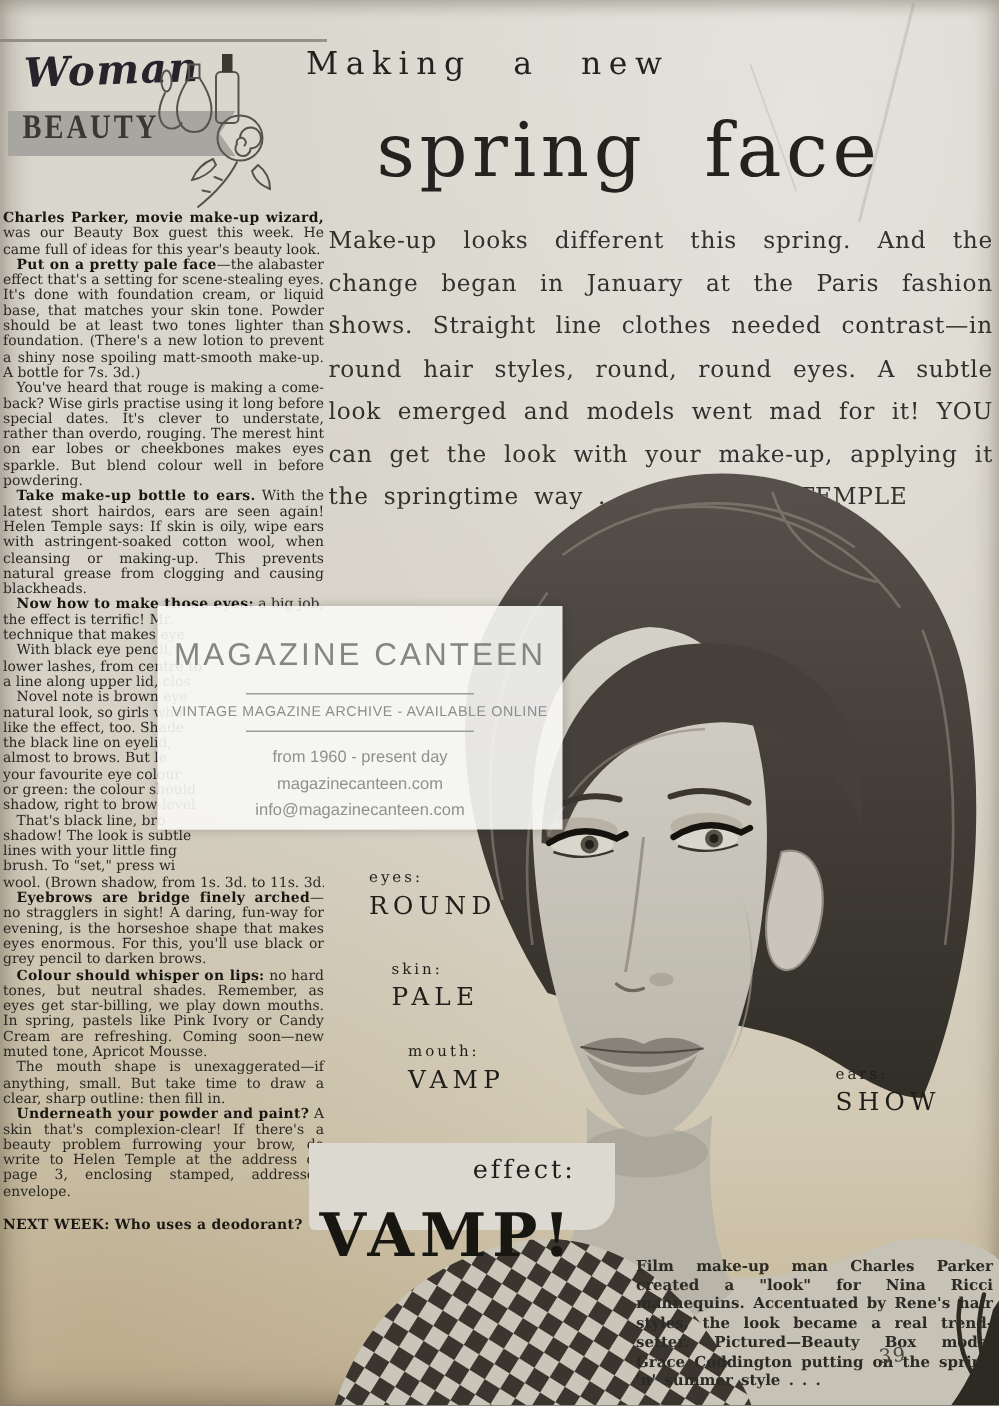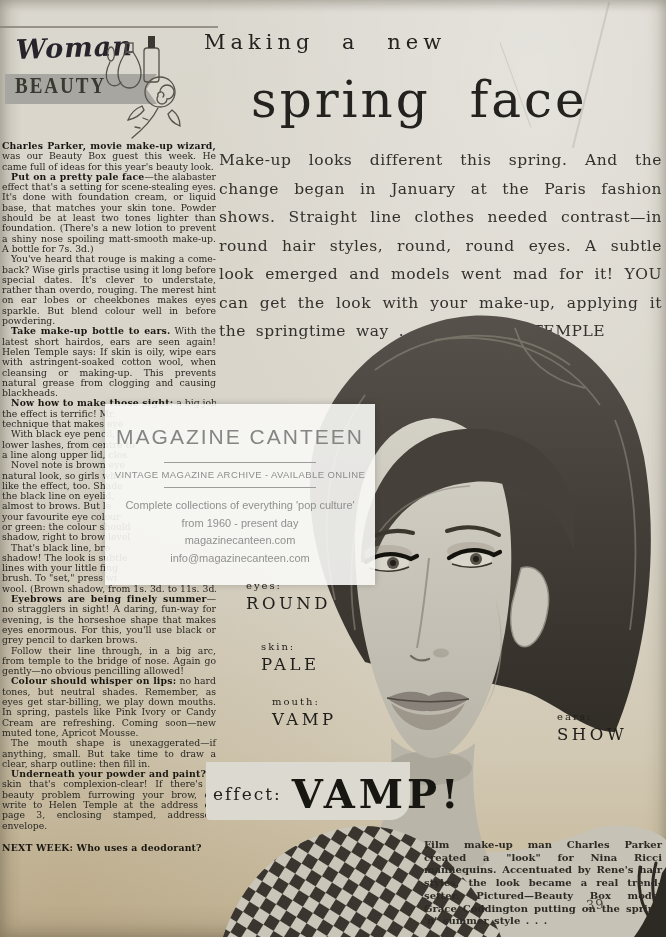--- a/index.html
+++ b/index.html
@@ -35,37 +35,37 @@
   .col-para{margin:0;}
   .col-line{white-space:nowrap;overflow:hidden;}
   .ind{text-indent:9px;}
   .gap{margin-top:12px;}
   .column b{color:#191712;letter-spacing:.2px;}
 
   
   .photo{position:absolute;left:215px;top:300px;width:451px;height:637px;}
 
   
-  .watermark{position:absolute;left:105px;top:404px;width:270px;height:181px;background:rgba(248,248,246,0.90);box-shadow:0 0 7px rgba(0,0,0,0.20);font-family:"Liberation Sans",sans-serif;color:#8f8f8f;text-align:center;}
+  .watermark{position:absolute;left:105px;top:404px;width:270px;height:149px;background:rgba(248,248,246,0.90);box-shadow:0 0 7px rgba(0,0,0,0.20);font-family:"Liberation Sans",sans-serif;color:#8f8f8f;text-align:center;}
   .wm-title{margin-top:21px;font-size:21px;letter-spacing:2px;color:#858585;font-weight:400;}
   .wm-rule{width:152px;height:1px;background:#9c9c9c;margin:13px auto 6px auto;}
   .wm-rule2{margin:7px auto 9px auto;}
   .wm-sub{font-size:9.5px;letter-spacing:.4px;color:#8d8d8d;}
   .wm-line{font-size:11px;line-height:17.5px;color:#909090;}
 
   
   .label{position:absolute;color:#1f1e1a;}
   .label .k{display:block;font-size:10px;letter-spacing:2px;}
   .label .v{display:block;font-size:16.5px;letter-spacing:3.5px;margin-top:3px;}
   .lab-eyes{left:246px;top:580px;}
   .lab-skin{left:261px;top:641px;}
   .lab-mouth{left:272px;top:696px;}
   .lab-ears{left:557px;top:711px;}
   .effect-patch{position:absolute;left:206px;top:762px;width:204px;height:58px;background:#dcd9d0;border-radius:0 0 20px 4px;}
-  .lab-effect{left:213px;top:770px;display:flex;align-items:center;gap:10px;}
+  .lab-effect{left:213px;top:770px;display:flex;align-items:flex-end;gap:10px;flex-direction:column;}
   .lab-effect .ek{font-size:17px;letter-spacing:2px;}
   .lab-effect .ev{font-size:40px;font-weight:bold;letter-spacing:4px;color:#171611;}
 
   
   .caption{position:absolute;left:424px;top:839px;width:238px;margin:0;font-size:10px;line-height:12.7px;font-weight:bold;text-align:justify;word-spacing:2px;color:#2c2a24;}
   .page-num{position:absolute;left:586px;top:897px;font-size:13px;letter-spacing:1px;color:#4a473f;transform:rotate(-5deg);}
   .corner-leaf{position:absolute;right:0;bottom:0;width:46px;height:80px;}
 </style>
 </head>
 <body>
@@ -100,41 +100,40 @@
   <div class="title1">Making a new</div>
   <div class="title2">spring face</div>
 
   <p class="intro"><span>Make-up looks different this spring.  And the change began in January at the Paris fashion shows.  Straight line clothes needed contrast—in round hair styles, round, round eyes.  A subtle look emerged and models went mad for it!  YOU can get the look with your make-up, applying it the springtime way . . . .</span>  <span>HELEN TEMPLE</span></p>
 
   <div class="column">
       <p class="col-para"><b>Charles Parker, movie make-up wizard,</b> was our Beauty Box guest this week.  He came full of ideas for this year's beauty look.</p>
       <p class="col-para ind"><b>Put on a pretty pale face</b>—the alabaster effect that's a setting for scene-stealing eyes. It's done with foundation cream, or liquid base, that matches your skin tone.  Powder should be at least two tones lighter than foundation.  (There's a new lotion to prevent a shiny nose spoiling matt-smooth make-up. A bottle for 7s. 3d.)</p>
       <p class="col-para ind">You've heard that rouge is making a come-back?  Wise girls practise using it long before special dates.  It's clever to understate, rather than overdo, rouging.  The merest hint on ear lobes or cheekbones makes eyes sparkle. But blend colour well in before powdering.</p>
       <p class="col-para ind"><b>Take make-up bottle to ears.</b>  With the latest short hairdos, ears are seen again! Helen Temple says: If skin is oily, wipe ears with astringent-soaked cotton wool, when cleansing or making-up.  This prevents natural grease from clogging and causing blackheads.</p>
-      <div class="col-line ind"><b>Now how to make those sight:</b> a big job, but</div>
+      <div class="col-line ind"><b>Now how to make those eyes:</b> a big job, but</div>
       <div class="col-line">the effect is terrific!  Mr.</div>
       <div class="col-line">technique that makes eye</div>
       <div class="col-line ind">With black eye pencil,</div>
       <div class="col-line">lower lashes, from centre to</div>
       <div class="col-line">a line along upper lid, clos</div>
       <div class="col-line ind">Novel note is brown eye</div>
       <div class="col-line">natural look, so girls who</div>
       <div class="col-line">like the effect, too.  Shade</div>
       <div class="col-line">the black line on eyelid,</div>
       <div class="col-line">almost to brows.  But le</div>
       <div class="col-line">your favourite eye colour</div>
       <div class="col-line">or green: the colour should</div>
       <div class="col-line">shadow, right to brow-level</div>
       <div class="col-line ind">That's black line, bro</div>
       <div class="col-line">shadow!  The look is subtle</div>
       <div class="col-line">lines with your little fing</div>
       <div class="col-line">brush.  To "set," press wi</div>
       <div class="col-line">wool.  (Brown shadow, from 1s. 3d. to 11s. 3d.)</div>
-      <p class="col-para ind"><b>Eyebrows are being finely summer</b>—no stragglers in sight!  A daring, fun-way for evening, is the horseshoe shape that makes eyes enormous.  For this, you'll use black or grey pencil to darken brows.</p>
-      <p class="col-para ind">Follow their line through, in a big arc, from temple to the bridge of nose.  Again go gently—no obvious pencilling allowed!</p>
+      <p class="col-para ind"><b>Eyebrows are bridge finely arched</b>—no stragglers in sight!  A daring, fun-way for evening, is the horseshoe shape that makes eyes enormous.  For this, you'll use black or grey pencil to darken brows.</p>
       <p class="col-para ind"><b>Colour should whisper on lips:</b> no hard tones, but neutral shades.  Remember, as eyes get star-billing, we play down mouths.  In spring, pastels like Pink Ivory or Candy Cream are refreshing.  Coming soon—new muted tone, Apricot Mousse.</p>
       <p class="col-para ind">The mouth shape is unexaggerated—if anything, small.  But take time to draw a clear, sharp outline: then fill in.</p>
       <p class="col-para ind"><b>Underneath your powder and paint?</b> A skin that's complexion-clear!  If there's a beauty problem furrowing your brow, do write to Helen Temple at the address on page 3, enclosing stamped, addressed envelope.</p>
       <p class="col-para gap"><b>NEXT WEEK:  Who uses a deodorant?</b></p>
     </div>
 
   <svg class="photo" viewBox="0 0 451 637">
     <defs>
       <pattern id="check" width="24" height="24" patternUnits="userSpaceOnUse" patternTransform="rotate(32)">
         <rect width="24" height="24" fill="#c9c5b9"></rect>
@@ -203,21 +202,20 @@
 
     <path d="M280 298 C293 340 287 382 268 412 C285 382 291 340 280 298 Z" fill="#aaa599" opacity="0.6"></path>
     <path d="M150 300 C146 340 152 378 166 406 C152 378 146 340 150 300 Z" fill="#aaa599" opacity="0.5"></path>
   </svg>
 
   <div class="watermark">
     <div class="wm-title">MAGAZINE CANTEEN</div>
     <div class="wm-rule"></div>
     <div class="wm-sub">VINTAGE MAGAZINE ARCHIVE - AVAILABLE ONLINE</div>
     <div class="wm-rule wm-rule2"></div>
-    <div class="wm-line">Complete collections of everything 'pop culture'</div>
     <div class="wm-line">from 1960 - present day</div>
     <div class="wm-line">magazinecanteen.com</div>
     <div class="wm-line">info@magazinecanteen.com</div>
   </div>
 
   <div class="label lab-eyes">
     <span class="k">eyes:</span>
     <span class="v">ROUND</span>
   </div>
   <div class="label lab-skin">

